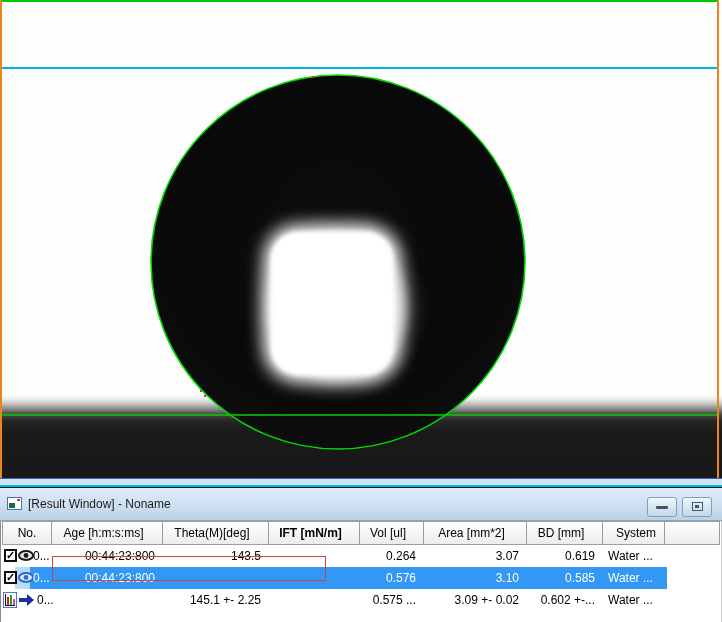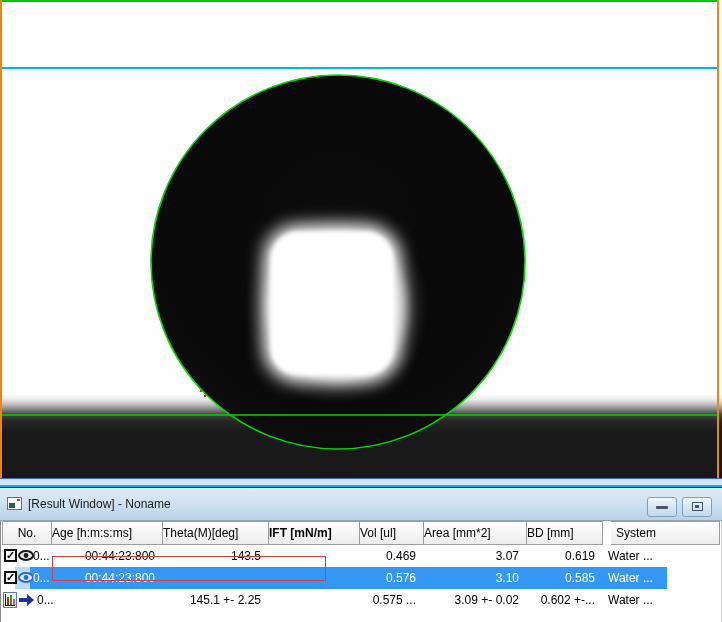--- a/index.html
+++ b/index.html
@@ -53,22 +53,22 @@
   .glyph-max::after{content:"";position:absolute;left:2px;top:2px;width:4px;height:3px;background:#44566b;}
 
   
   .list-area{position:absolute;left:0;top:521px;width:722px;height:101px;background:#fff;
     border-left:1px solid #8a8a8a;border-right:1px solid #c9c9c9;box-sizing:border-box;}
   .header{position:absolute;left:0;top:521px;width:608px;height:24px;}
   .hcell{position:absolute;top:0;height:24px;line-height:22px;font-size:12px;color:#000;
     background:linear-gradient(to bottom,#ffffff,#f4f4f4 60%,#ececec);
     border:1px solid #9d9d9d;border-left:none;box-sizing:border-box;}
   .hcell:first-child{border-left:1px solid #9d9d9d;}
-  .h-right{text-align:left;padding-right:7px;}
-  .h-left{text-align:left;padding-left:5px;margin-left:8px;}
+  .h-right{text-align:center;padding-right:7px;}
+  .h-left{text-align:center;padding-left:5px;}
   .h-center{text-align:center;}
 
   .row{position:absolute;left:0;width:722px;height:22px;font-size:12px;color:#000;}
   .cell{position:absolute;top:0;height:22px;line-height:22px;z-index:2;box-sizing:border-box;}
   .c-right{text-align:right;padding-right:8px;}
   .c-left{text-align:left;padding-left:5px;}
   
   .col0{left:2px;width:50px;}  .col1{left:52px;width:111px;} .col2{left:163px;width:106px;}
   .col3{left:269px;width:91px;font-weight:bold;}.col4{left:360px;width:64px;} .col5{left:424px;width:103px;}
   .col6{left:527px;width:76px;}.col7{left:603px;width:62px;} .col8{left:665px;width:55px;}
@@ -154,21 +154,21 @@
   <div class="row" style="top:545px;">
     <span class="checkbox">✓</span>
     <svg class="eye" width="16" height="11">
       <ellipse cx="8" cy="5.5" rx="7" ry="4.5" fill="#e8e8e8" stroke-width="2" stroke="#1a1a1a"></ellipse>
       <circle cx="8" cy="5.5" r="2.4" fill="#1a1a1a"></circle>
     </svg>
     <span class="no-text">0...</span>
     <div class="cell col1 c-right">00:44:23:800</div>
     <div class="cell col2 c-right">143.5</div>
     <div class="cell col3 c-right"></div>
-    <div class="cell col4 c-right">0.469</div>
+    <div class="cell col4 c-right">0.264</div>
     <div class="cell col5 c-right">3.07</div>
     <div class="cell col6 c-right">0.619</div>
     <div class="cell col7 c-left">Water ...</div>
   </div>
 
   <div class="row selected" style="top:567px;">
     <div class="sel-strip"></div>
     <div class="sel-band"></div>
     <span class="checkbox">✓</span>
     <svg class="eye" width="16" height="11">

